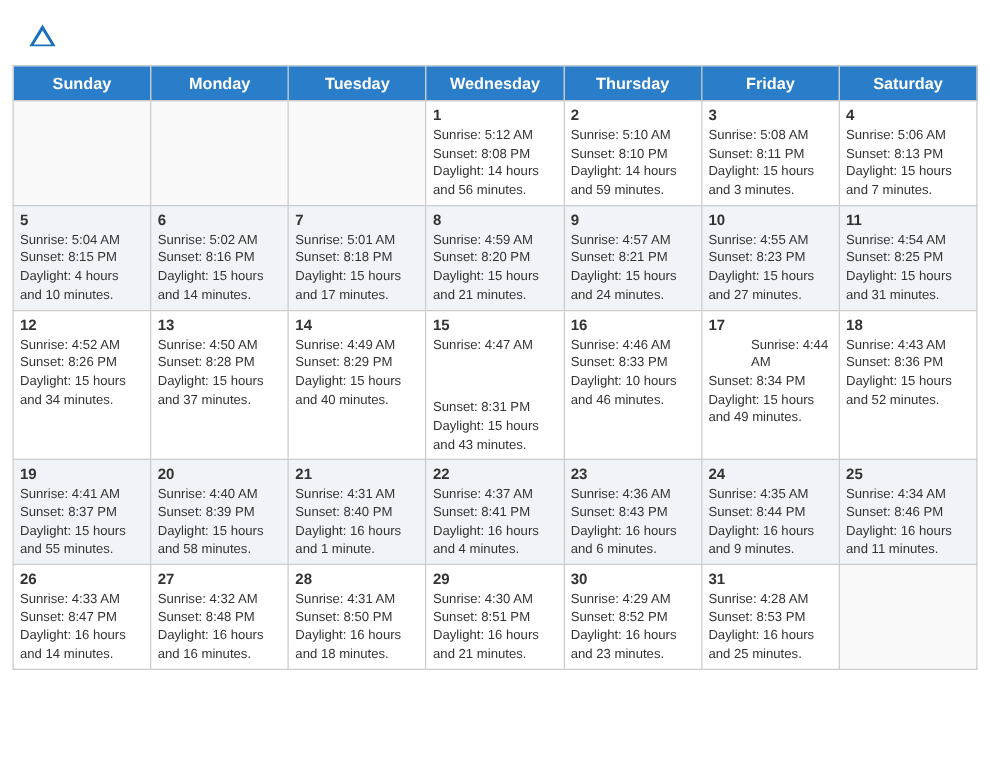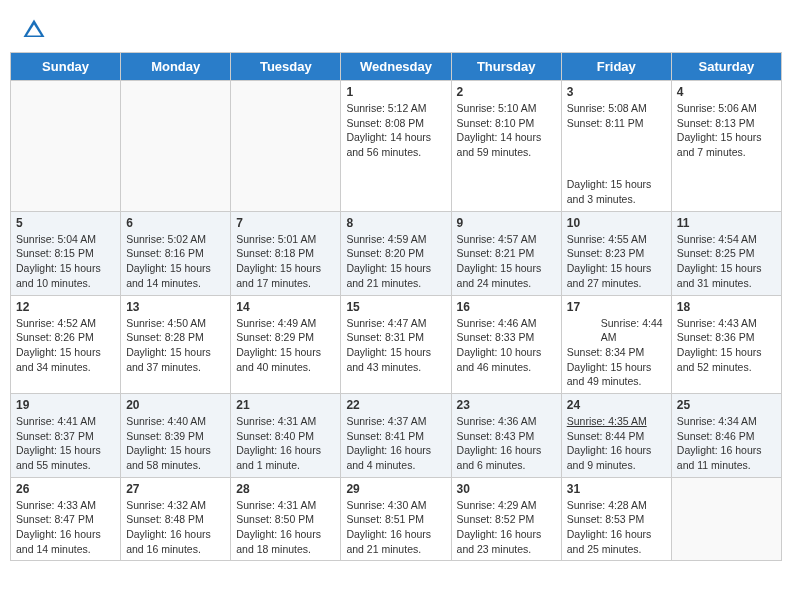--- a/index.html
+++ b/index.html
@@ -146,39 +146,39 @@
               <span style="display: block;">Sunrise: 5:10 AM</span>
               <span style="display: block;">Sunset: 8:10 PM</span>
               <span style="display: block;">Daylight: 14 hours and 59 minutes.</span>
             </div>
           </td>
           <td>
             <span class="day-number">3</span>
             <div class="day-info">
               <span style="display: block;">Sunrise: 5:08 AM</span>
               <span style="display: block;">Sunset: 8:11 PM</span>
-              <span style="display: block; margin-top: 47px;">Daylight: 15 hours and 3 minutes.</span>
+              <span style="display: block;">Daylight: 15 hours and 3 minutes.</span>
             </div>
           </td>
           <td>
             <span class="day-number">4</span>
             <div class="day-info">
               <span style="display: block;">Sunrise: 5:06 AM</span>
               <span style="display: block;">Sunset: 8:13 PM</span>
               <span style="display: block;">Daylight: 15 hours and 7 minutes.</span>
             </div>
           </td>
         </tr>
         <tr class="row-shaded">
           <td>
             <span class="day-number">5</span>
             <div class="day-info">
               <span style="display: block;">Sunrise: 5:04 AM</span>
               <span style="display: block;">Sunset: 8:15 PM</span>
-              <span style="display: block;">Daylight: 15 hours and 10 minutes.</span>
+              <span style="display: block;">Daylight: 4 hours and 10 minutes.</span>
             </div>
           </td>
           <td>
             <span class="day-number">6</span>
             <div class="day-info">
               <span style="display: block;">Sunrise: 5:02 AM</span>
               <span style="display: block;">Sunset: 8:16 PM</span>
               <span style="display: block;">Daylight: 15 hours and 14 minutes.</span>
             </div>
           </td>
@@ -245,21 +245,21 @@
             <div class="day-info">
               <span style="display: block;">Sunrise: 4:49 AM</span>
               <span style="display: block;">Sunset: 8:29 PM</span>
               <span style="display: block;">Daylight: 15 hours and 40 minutes.</span>
             </div>
           </td>
           <td>
             <span class="day-number">15</span>
             <div class="day-info">
               <span style="display: block;">Sunrise: 4:47 AM</span>
-              <span style="display: block;">Sunset: 8:31 PM</span>
+              <span style="display: block; margin-top: 36px;">Sunset: 8:31 PM</span>
               <span style="display: block;">Daylight: 15 hours and 43 minutes.</span>
             </div>
           </td>
           <td>
             <span class="day-number">16</span>
             <div class="day-info">
               <span style="display: block;">Sunrise: 4:46 AM</span>
               <span style="display: block;">Sunset: 8:33 PM</span>
               <span style="display: block;">Daylight: 10 hours and 46 minutes.</span>
             </div>
@@ -318,21 +318,21 @@
             <span class="day-number">23</span>
             <div class="day-info">
               <span style="display: block;">Sunrise: 4:36 AM</span>
               <span style="display: block;">Sunset: 8:43 PM</span>
               <span style="display: block;">Daylight: 16 hours and 6 minutes.</span>
             </div>
           </td>
           <td>
             <span class="day-number">24</span>
             <div class="day-info">
-              <span style="display: block; text-decoration: underline;">Sunrise: 4:35 AM</span>
+              <span style="display: block;">Sunrise: 4:35 AM</span>
               <span style="display: block;">Sunset: 8:44 PM</span>
               <span style="display: block;">Daylight: 16 hours and 9 minutes.</span>
             </div>
           </td>
           <td>
             <span class="day-number">25</span>
             <div class="day-info">
               <span style="display: block;">Sunrise: 4:34 AM</span>
               <span style="display: block;">Sunset: 8:46 PM</span>
               <span style="display: block;">Daylight: 16 hours and 11 minutes.</span>

